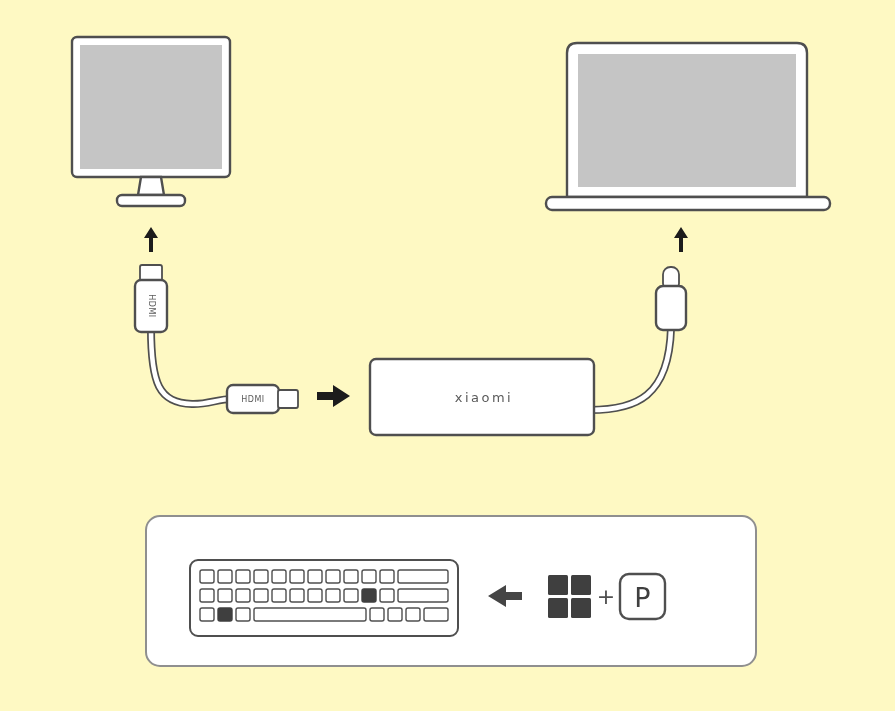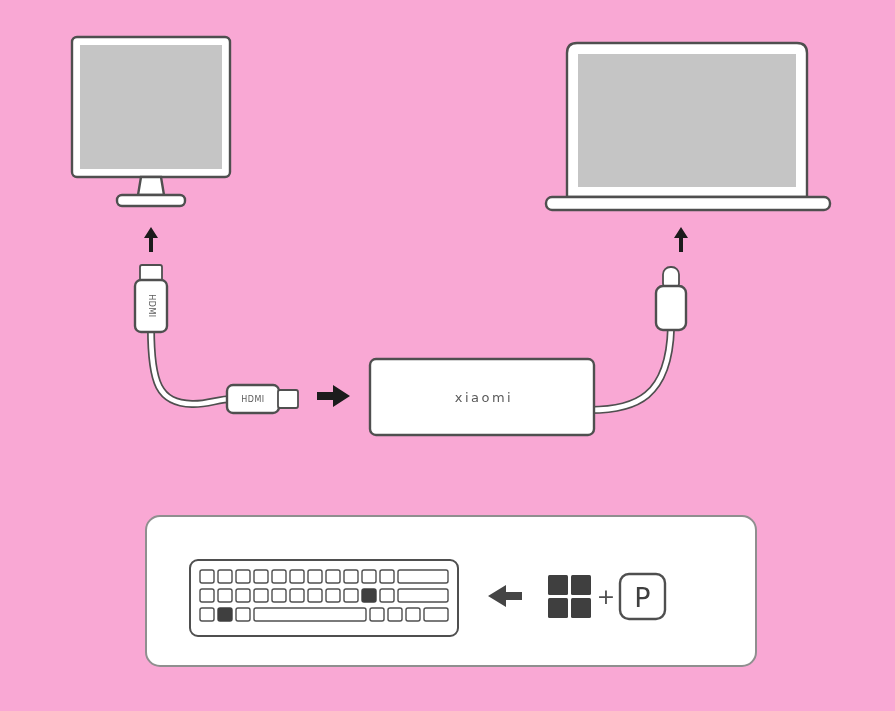--- a/index.html
+++ b/index.html
@@ -5,21 +5,21 @@
   :root{
     --outline:#4f4f4f;
     --screen:#c5c5c5;
     --arrow:#1c1c1c;
     --arrow-muted:#454545;
     --key-dark:#3f3f3f;
     --panel-border:#8f8f8f;
     --text-muted:#5a5a5a;
   }
   html,body{margin:0;padding:0;background:#fff;}
-  .page{position:relative;width:895px;height:711px;background:#f9a8d4;overflow:hidden;
+  .page{position:relative;width:895px;height:711px;background:#fef9c3;overflow:hidden;
         font-family:"DejaVu Sans","Liberation Sans",sans-serif;}
   svg{display:block;}
   .ol{stroke:var(--outline);stroke-width:2.4;fill:#fff;}
   .ol-thin{stroke:var(--outline);stroke-width:1.8;fill:#fff;}
   .screen{fill:var(--screen);stroke:none;}
   .cable-outer{stroke:var(--outline);stroke-width:8;fill:none;stroke-linecap:butt;}
   .cable-inner{stroke:#fff;stroke-width:4.6;fill:none;stroke-linecap:butt;}
   .arrow-black{fill:var(--arrow);stroke:none;}
   .arrow-gray{fill:var(--arrow-muted);stroke:none;}
   .panel{stroke:var(--panel-border);stroke-width:2;fill:#fff;}

